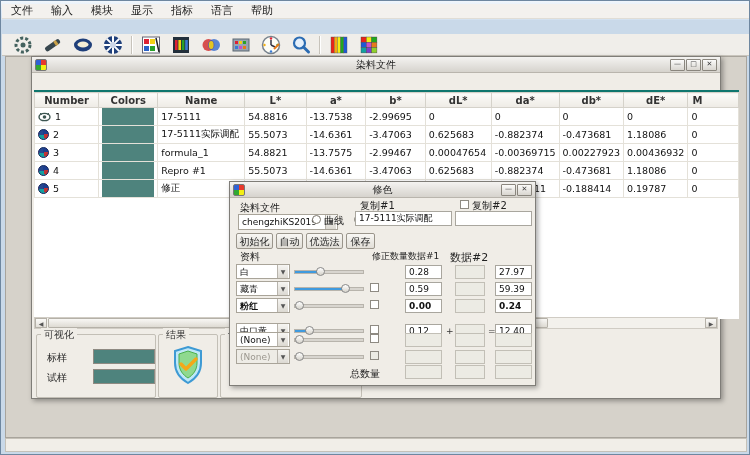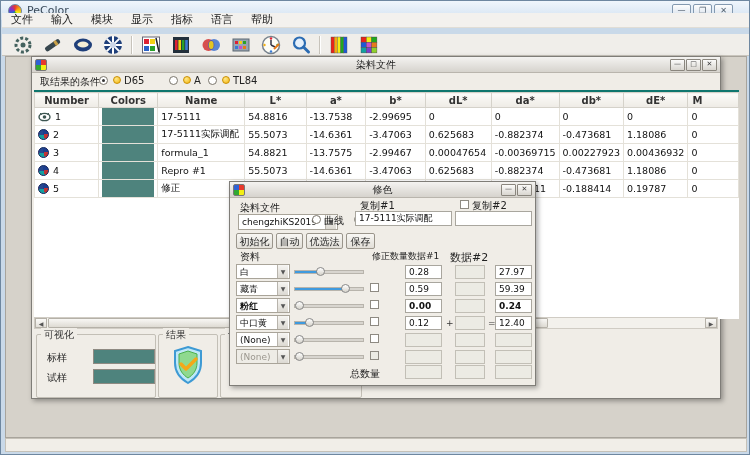--- a/index.html
+++ b/index.html
@@ -8,21 +8,21 @@
   
   .titlebar{position:absolute;left:0;top:0;width:100%;height:19px;
             background:linear-gradient(#f0f6fc,#d2e1f1);display:flex;align-items:center;}
   .app-icon{width:12px;height:12px;border-radius:50%;margin:0 5px 0 7px;
             background:conic-gradient(#e8392b,#f7a611,#f3ee13,#31a832,#2f62d5,#8a2fc9,#e8392b);
             border:1px solid #6f86a2;}
   .app-title{font-size:11px;color:#3a4a5a;}
   .capbtns{position:absolute;right:16px;top:3px;display:flex;gap:2px;}
   .capbtn{width:17px;height:12px;font-size:8px;line-height:11px;text-align:center;color:#51606f;
           background:linear-gradient(#fdfdfd,#d4dfec);border:1px solid #8399b0;border-radius:2px;}
-  .menubar{position:absolute;left:1px;top:12px;width:748px;height:14px;background:#f3f1ee;
+  .menubar{position:absolute;left:1px;top:3px;width:748px;height:14px;background:#f3f1ee;
            display:flex;align-items:flex-start;border-bottom:1px solid #e0ddd6;}
   .menuitem{font-size:11px;color:#222;padding:0 9px;line-height:14px;}
   .toolbar{position:absolute;left:1px;top:33px;width:748px;height:22px;background:#f0eeea;
            border-bottom:1px solid #c9c5bd;display:flex;align-items:center;padding-left:6px;box-sizing:border-box;}
   .tbtn{width:30px;height:22px;display:flex;align-items:center;justify-content:center;}
   .tsep{width:1px;height:18px;background:#c7c3bb;margin:0 3px;border-right:1px solid #fff;}
   
   .mdi{position:absolute;left:4px;top:55px;width:742px;height:382px;background:#d6d2ca;
        border:1px solid #a8a49c;box-sizing:border-box;}
   .statusbar{position:absolute;left:4px;top:437px;width:742px;height:14px;background:#f1eee8;
@@ -233,32 +233,20 @@
     <div class="ctitle">
       <span class="cicon"></span>
       <span class="txt">染料文件</span>
       <span class="cbtns">
         <span class="cbtn">—</span>
         <span class="cbtn">□</span>
         <span class="cbtn">✕</span>
       </span>
     </div>
 
-    <div class="condrow">
-      <span class="clabel" style="left:8px;top:3px">取结果的条件</span>
-      <span class="radio sel" style="left:67px;top:4px"></span>
-      <span class="bulb" style="left:81px;top:4px"></span>
-      <span class="clabel" style="left:92px;top:3px">D65</span>
-      <span class="radio" style="left:137px;top:4px"></span>
-      <span class="bulb" style="left:151px;top:4px"></span>
-      <span class="clabel" style="left:162px;top:3px">A</span>
-      <span class="radio" style="left:176px;top:4px"></span>
-      <span class="bulb" style="left:190px;top:4px"></span>
-      <span class="clabel" style="left:201px;top:3px">TL84</span>
-    </div>
 
     <div class="tablewrap">
       <table class="grid">
         <colgroup>
             <col style="width:65px">
             <col style="width:60px">
             <col style="width:87px">
             <col style="width:62px">
             <col style="width:60px">
             <col style="width:60px">
@@ -482,21 +470,21 @@
             <span class="sfill" style="width:0%;background:#3f9ade"></span>
             <span class="sthumb" style="left:0px"></span>
           </span>
           <span class="chk" style="left:140px;top:2px;"></span>
           <span class="tfield" style="left:175px;top:1px;width:37px;height:14px">0.00</span>
           <span class="opsign" style="left:216px;top:3px"></span>
           <span class="tfield dis" style="left:225px;top:1px;width:30px;height:14px"></span>
           <span class="opsign" style="left:258px;top:3px"></span>
           <span class="tfield" style="left:265px;top:1px;width:37px;height:14px">0.24</span>
         </div>
-        <div style="position: absolute; left: 0px; top: 133px; width: 100%; height: 16px;">
+        <div style="position: absolute; left: 0px; top: 141px; width: 100%; height: 16px;">
           <span class="combo" style="left:6px;top:0;width:54px;height:15px">中口黄<span class="arr">▼</span></span>
           <span class="strack" style="left:64px;top:6px;width:70px">
             <span class="sfill" style="width:20%;background:#3f9ade"></span>
             <span class="sthumb" style="left:10px"></span>
           </span>
           <span class="chk" style="left:140px;top:2px;"></span>
           <span class="tfield" style="left:175px;top:1px;width:37px;height:14px">0.12</span>
           <span class="opsign" style="left:216px;top:3px">+</span>
           <span class="tfield dis" style="left:225px;top:1px;width:30px;height:14px"></span>
           <span class="opsign" style="left:258px;top:3px">=</span>

